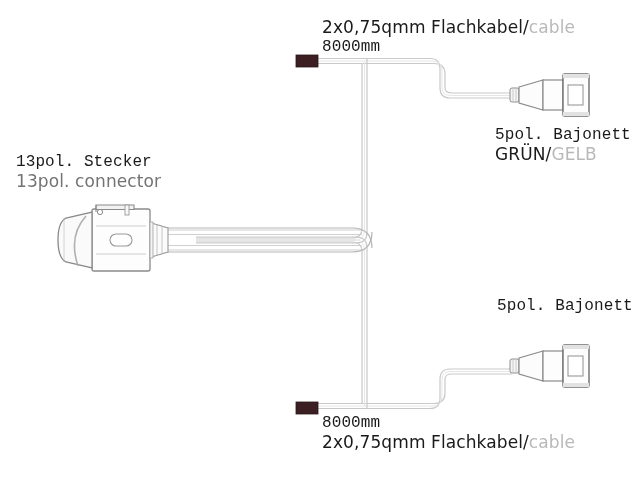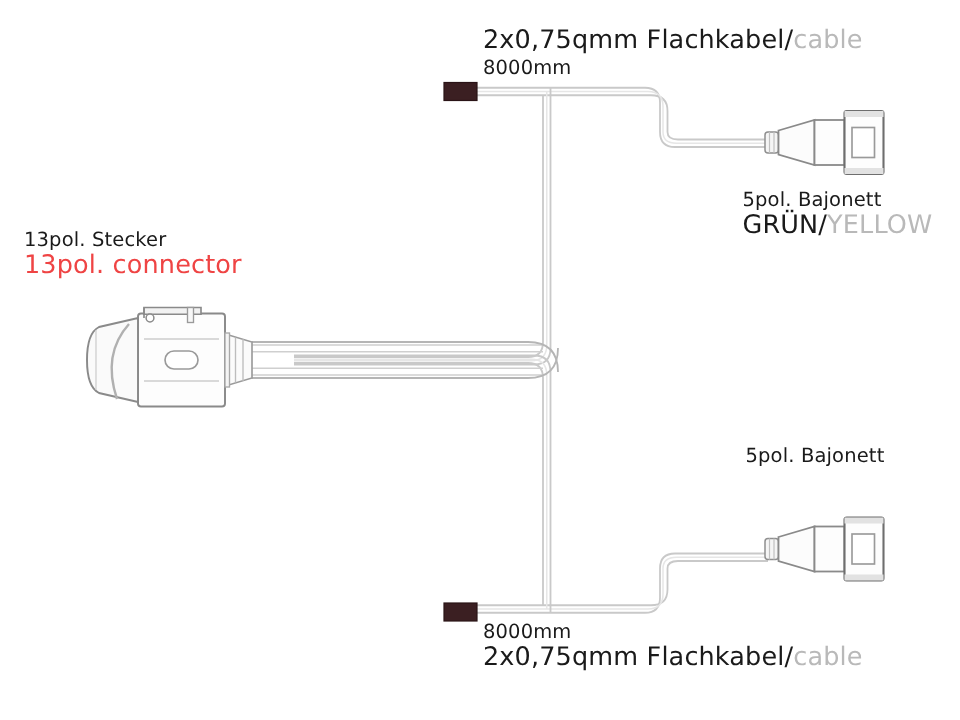--- a/index.html
+++ b/index.html
@@ -25,25 +25,26 @@
     height: 480px;
   }
   .label-block {
     position: absolute;
     white-space: nowrap;
     line-height: 1.16;
     font-family: "DejaVu Sans", sans-serif;
   }
   .line-de {
     color: #1a1a1a;
-    font-size: 13px;
+    font-size: 16px;
     letter-spacing: 0.1px;
+    font-family: Liberation Mono, monospace;
   }
   .line-en {
-    color: #ef4444;
+    color: #737373;
     font-size: 17px;
     letter-spacing: 0.1px;
     text-align: right;
   }
   .line-mixed .de {
     color: #1a1a1a;
   }
   .line-mixed .sep {
     color: #1a1a1a;
   }
@@ -177,21 +178,21 @@
   <div class="label-block" id="label-top-cable">
     <div class="line-mixed">
       <span class="de">2x0,75qmm Flachkabel</span><span class="sep">/</span><span class="en">cable</span>
     </div>
     <div class="line-de">8000mm</div>
   </div>
 
   <div class="label-block" id="label-green">
     <div class="line-de">5pol. Bajonett</div>
     <div class="line-mixed">
-      <span class="de">GRÜN</span><span class="sep">/</span><span class="en">YELLOW</span>
+      <span class="de">GRÜN</span><span class="sep">/</span><span class="en">GELB</span>
     </div>
   </div>
 
   <div class="label-block" id="label-connector13">
     <div class="line-de">13pol. Stecker</div>
     <div class="line-en">13pol. connector</div>
   </div>
 
   <div class="label-block" id="label-yellow">
     <div class="line-de">5pol. Bajonett</div>

